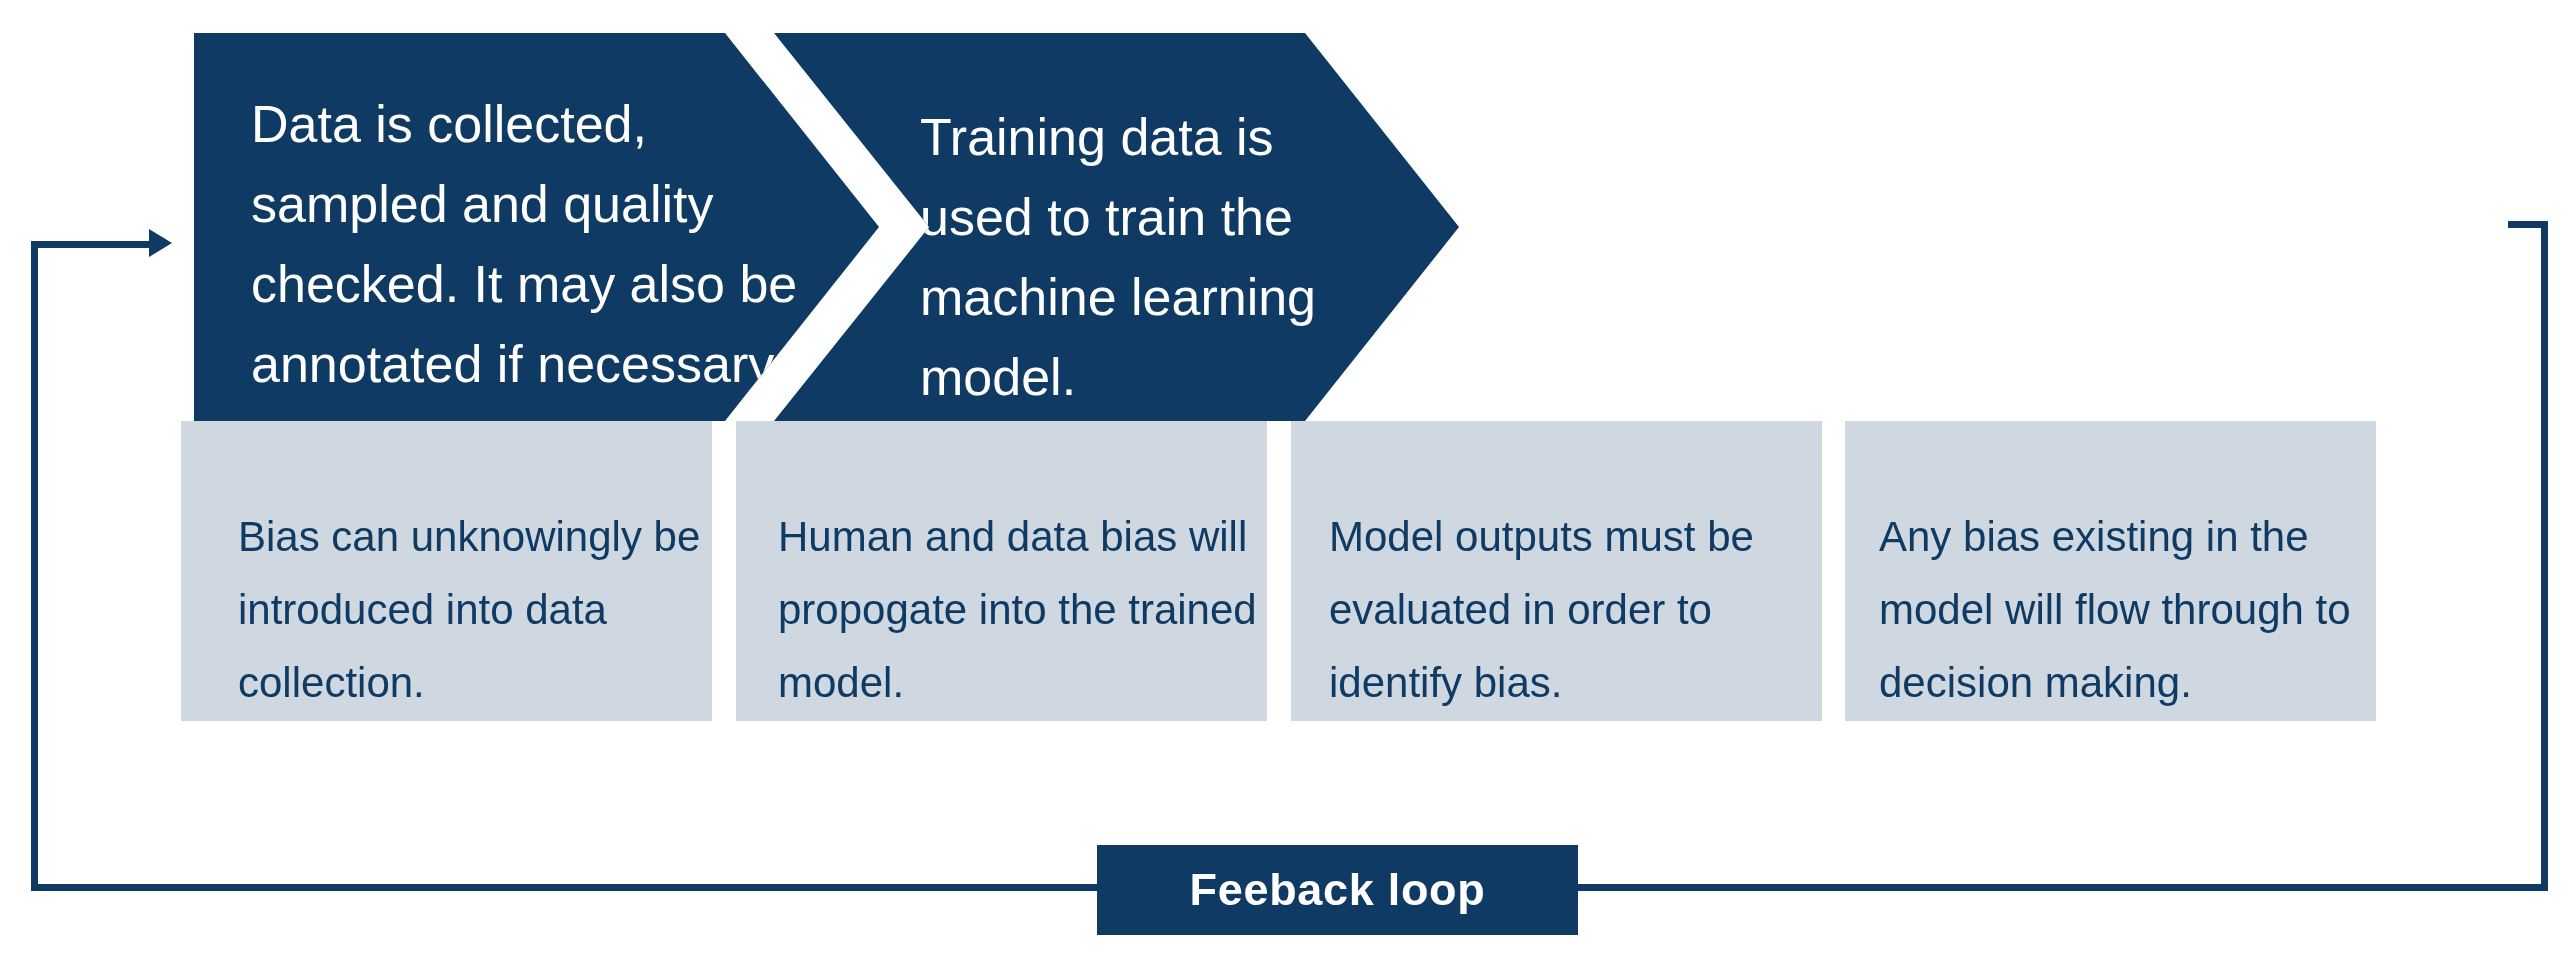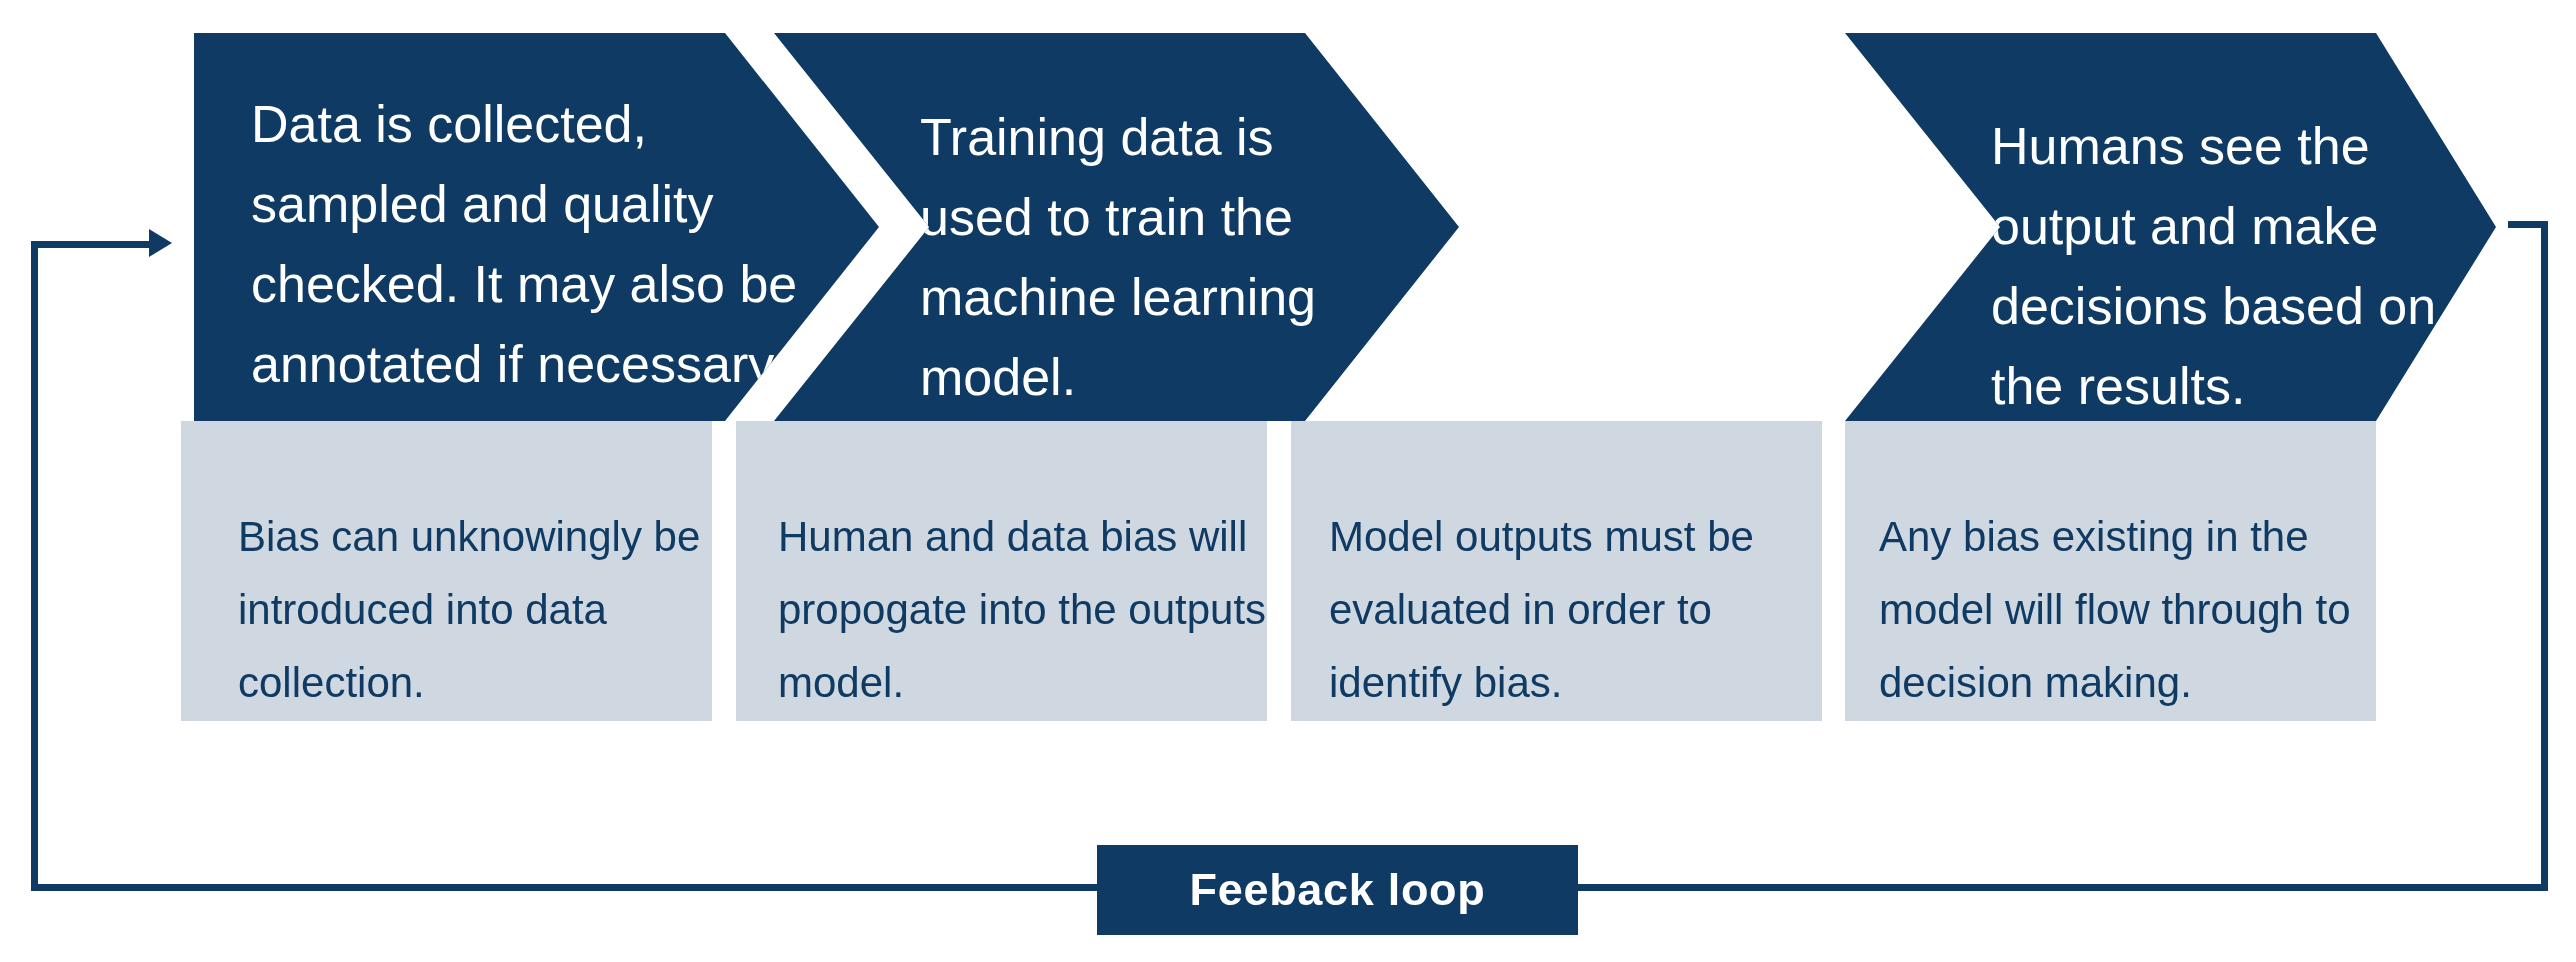--- a/index.html
+++ b/index.html
@@ -108,35 +108,29 @@
 sampled and quality
 checked. It may also be
 annotated if necessary.</div>
   </div>
   <div class="chevron c2">
     <div class="step-text">Training data is
 used to train the
 machine learning
 model.</div>
   </div>
-  <div class="chevron c4">
-    <div class="step-text">Humans see the
-output and make
-decisions based on
-the results.</div>
-  </div>
 
   <div class="bias-box b1">
     <div class="bias-text">Bias can unknowingly be
 introduced into data
 collection.</div>
   </div>
   <div class="bias-box b2">
     <div class="bias-text">Human and data bias will
-propogate into the outputs
+propogate into the trained
 model.</div>
   </div>
   <div class="bias-box b4">
     <div class="bias-text">Any bias existing in the
 model will flow through to
 decision making.</div>
   </div>
   <div class="bias-box b3">
     <div class="bias-text">Model outputs must be
 evaluated in order to

